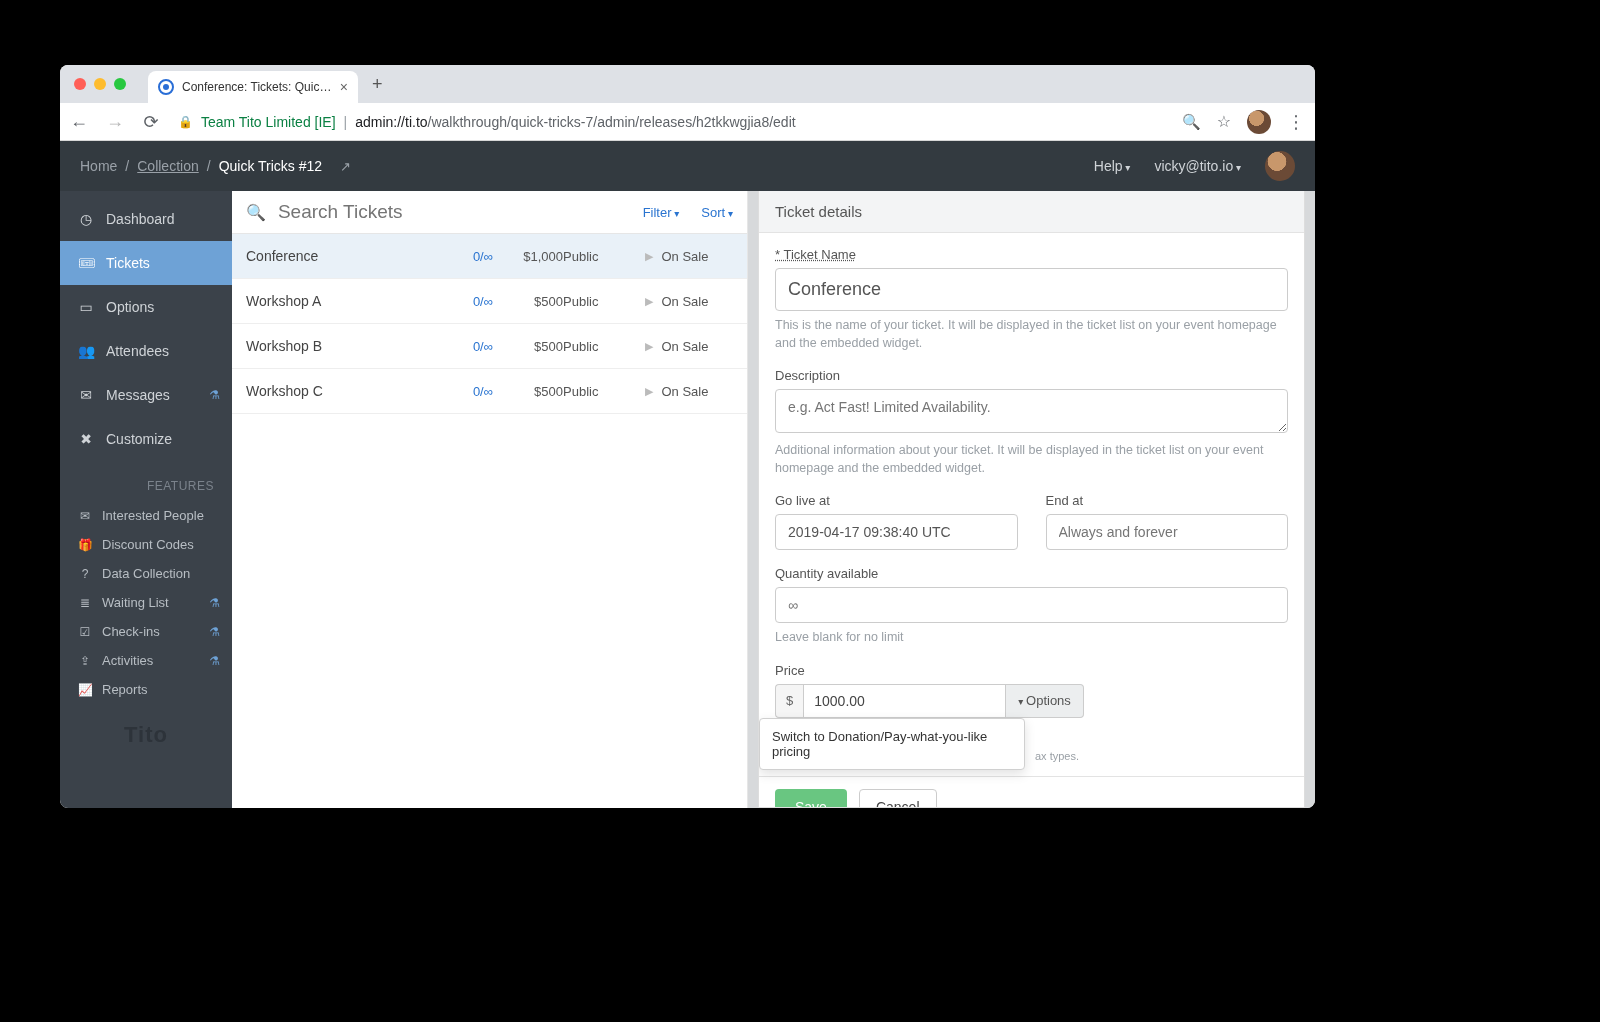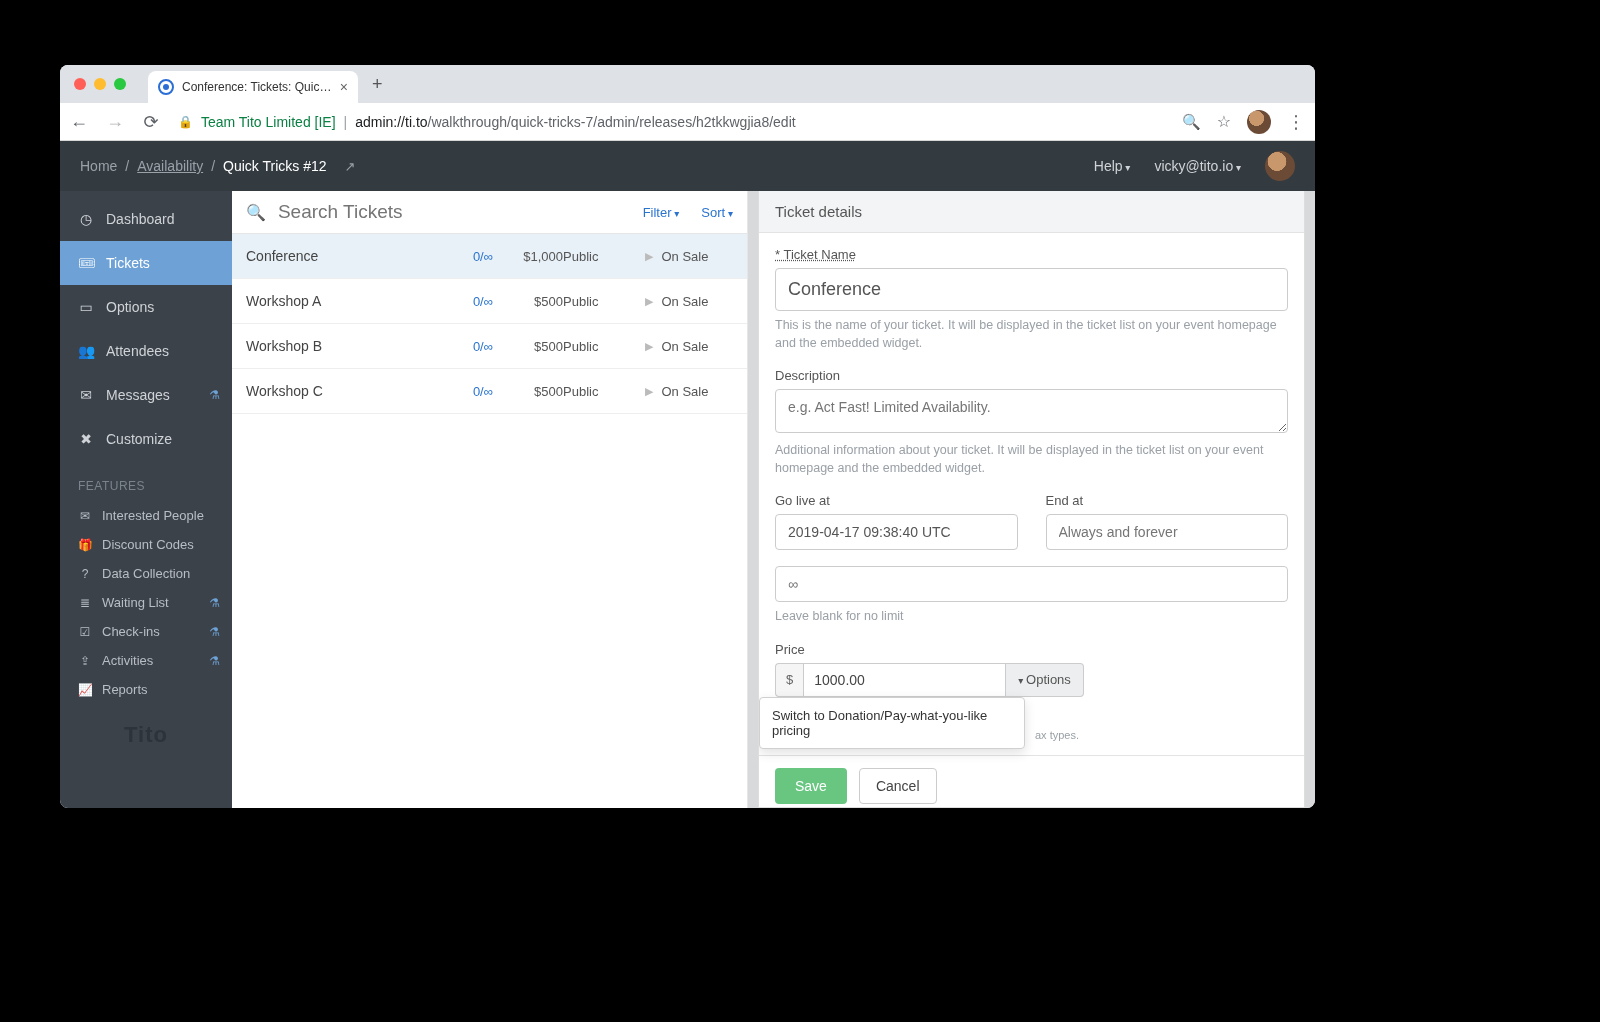--- a/index.html
+++ b/index.html
@@ -137,20 +137,21 @@
   .side-item.active { background: #6ea2d6; color: #fff; }
   .flask {
     position: absolute; right: 12px; top: 50%; transform: translateY(-50%);
     font-size: 12px; color: #6ea2d6;
   }
   .features-label {
     padding: 18px 18px 8px;
     color: #7b838c;
     font-size: 12px;
     letter-spacing: 0.5px;
+    text-align: right;
   }
   .feat-item {
     display: flex; align-items: center; gap: 10px;
     padding: 7px 18px;
     font-size: 13px;
     color: #b8bec4;
     cursor: pointer;
     position: relative;
   }
   .feat-item .icon { width: 14px; font-size: 12px; text-align: center; }
@@ -330,21 +331,21 @@
       <span style="font-size:16px;">☆</span>
       <div class="avatar-sm"></div>
       <span class="kebab">⋮</span>
     </div>
   </div>
 
   <div class="topnav">
     <div class="bc">
       <a href="#">Home</a>
       <span class="sep">/</span>
-      <a href="#" style="text-decoration:underline;">Availability</a>
+      <a href="#" style="text-decoration:underline;">Collection</a>
       <span class="sep">/</span>
       <span class="active">Quick Tricks #12</span>
       <span class="extlink">↗</span>
     </div>
     <div class="topright">
       <span class="caret-down">Help</span>
       <span class="caret-down">vicky@tito.io</span>
       <div class="avatar-nav"></div>
     </div>
   </div>
@@ -483,20 +484,21 @@
               <label class="lbl">Go live at</label>
               <input class="input" value="2019-04-17 09:38:40 UTC" style="">
             </div>
             <div class="col">
               <label class="lbl">End at</label>
               <input class="input" placeholder="Always and forever" style="">
             </div>
           </div>
 
           <div class="mt16">
+            <label class="lbl">Quantity available</label>
             <input class="input" placeholder="∞" style="">
             <div class="hint">Leave blank for no limit</div>
           </div>
 
           <div class="mt16">
             <label class="lbl">Price</label>
             <div class="price-row">
               <span class="currency">$</span>
               <input class="price-input" value="1000.00" style="">
               <span class="options-btn">Options</span>

